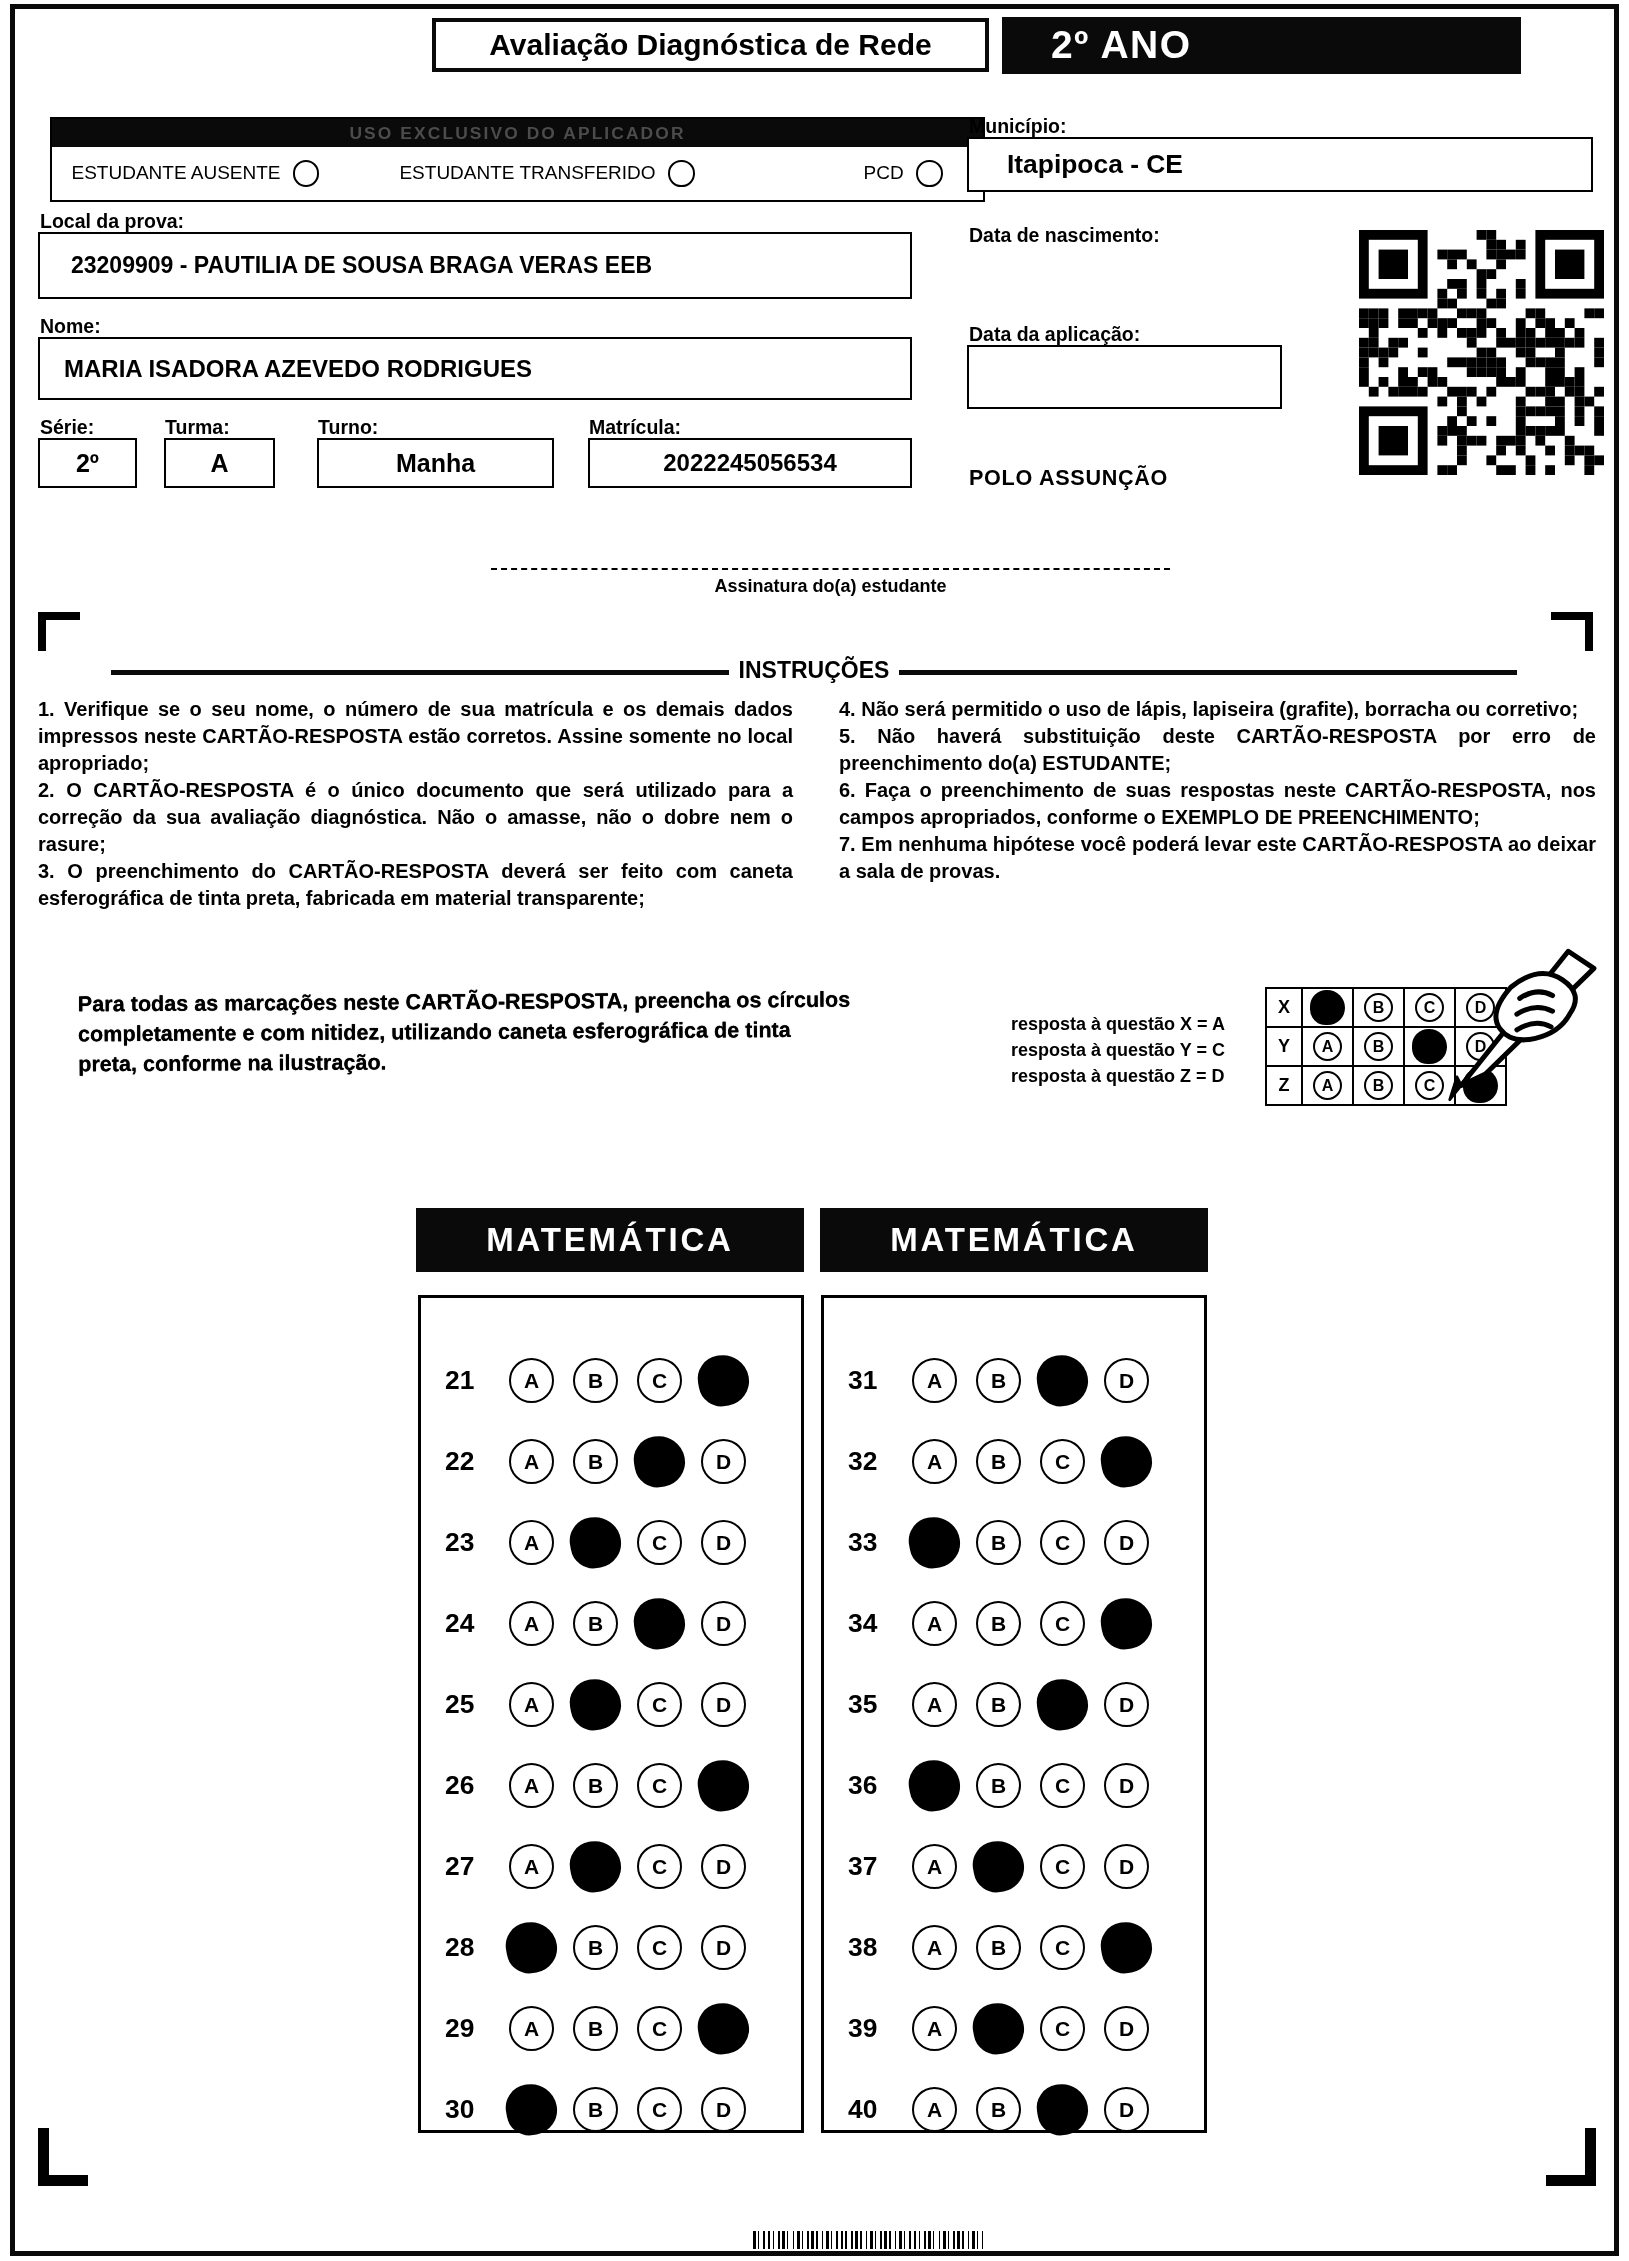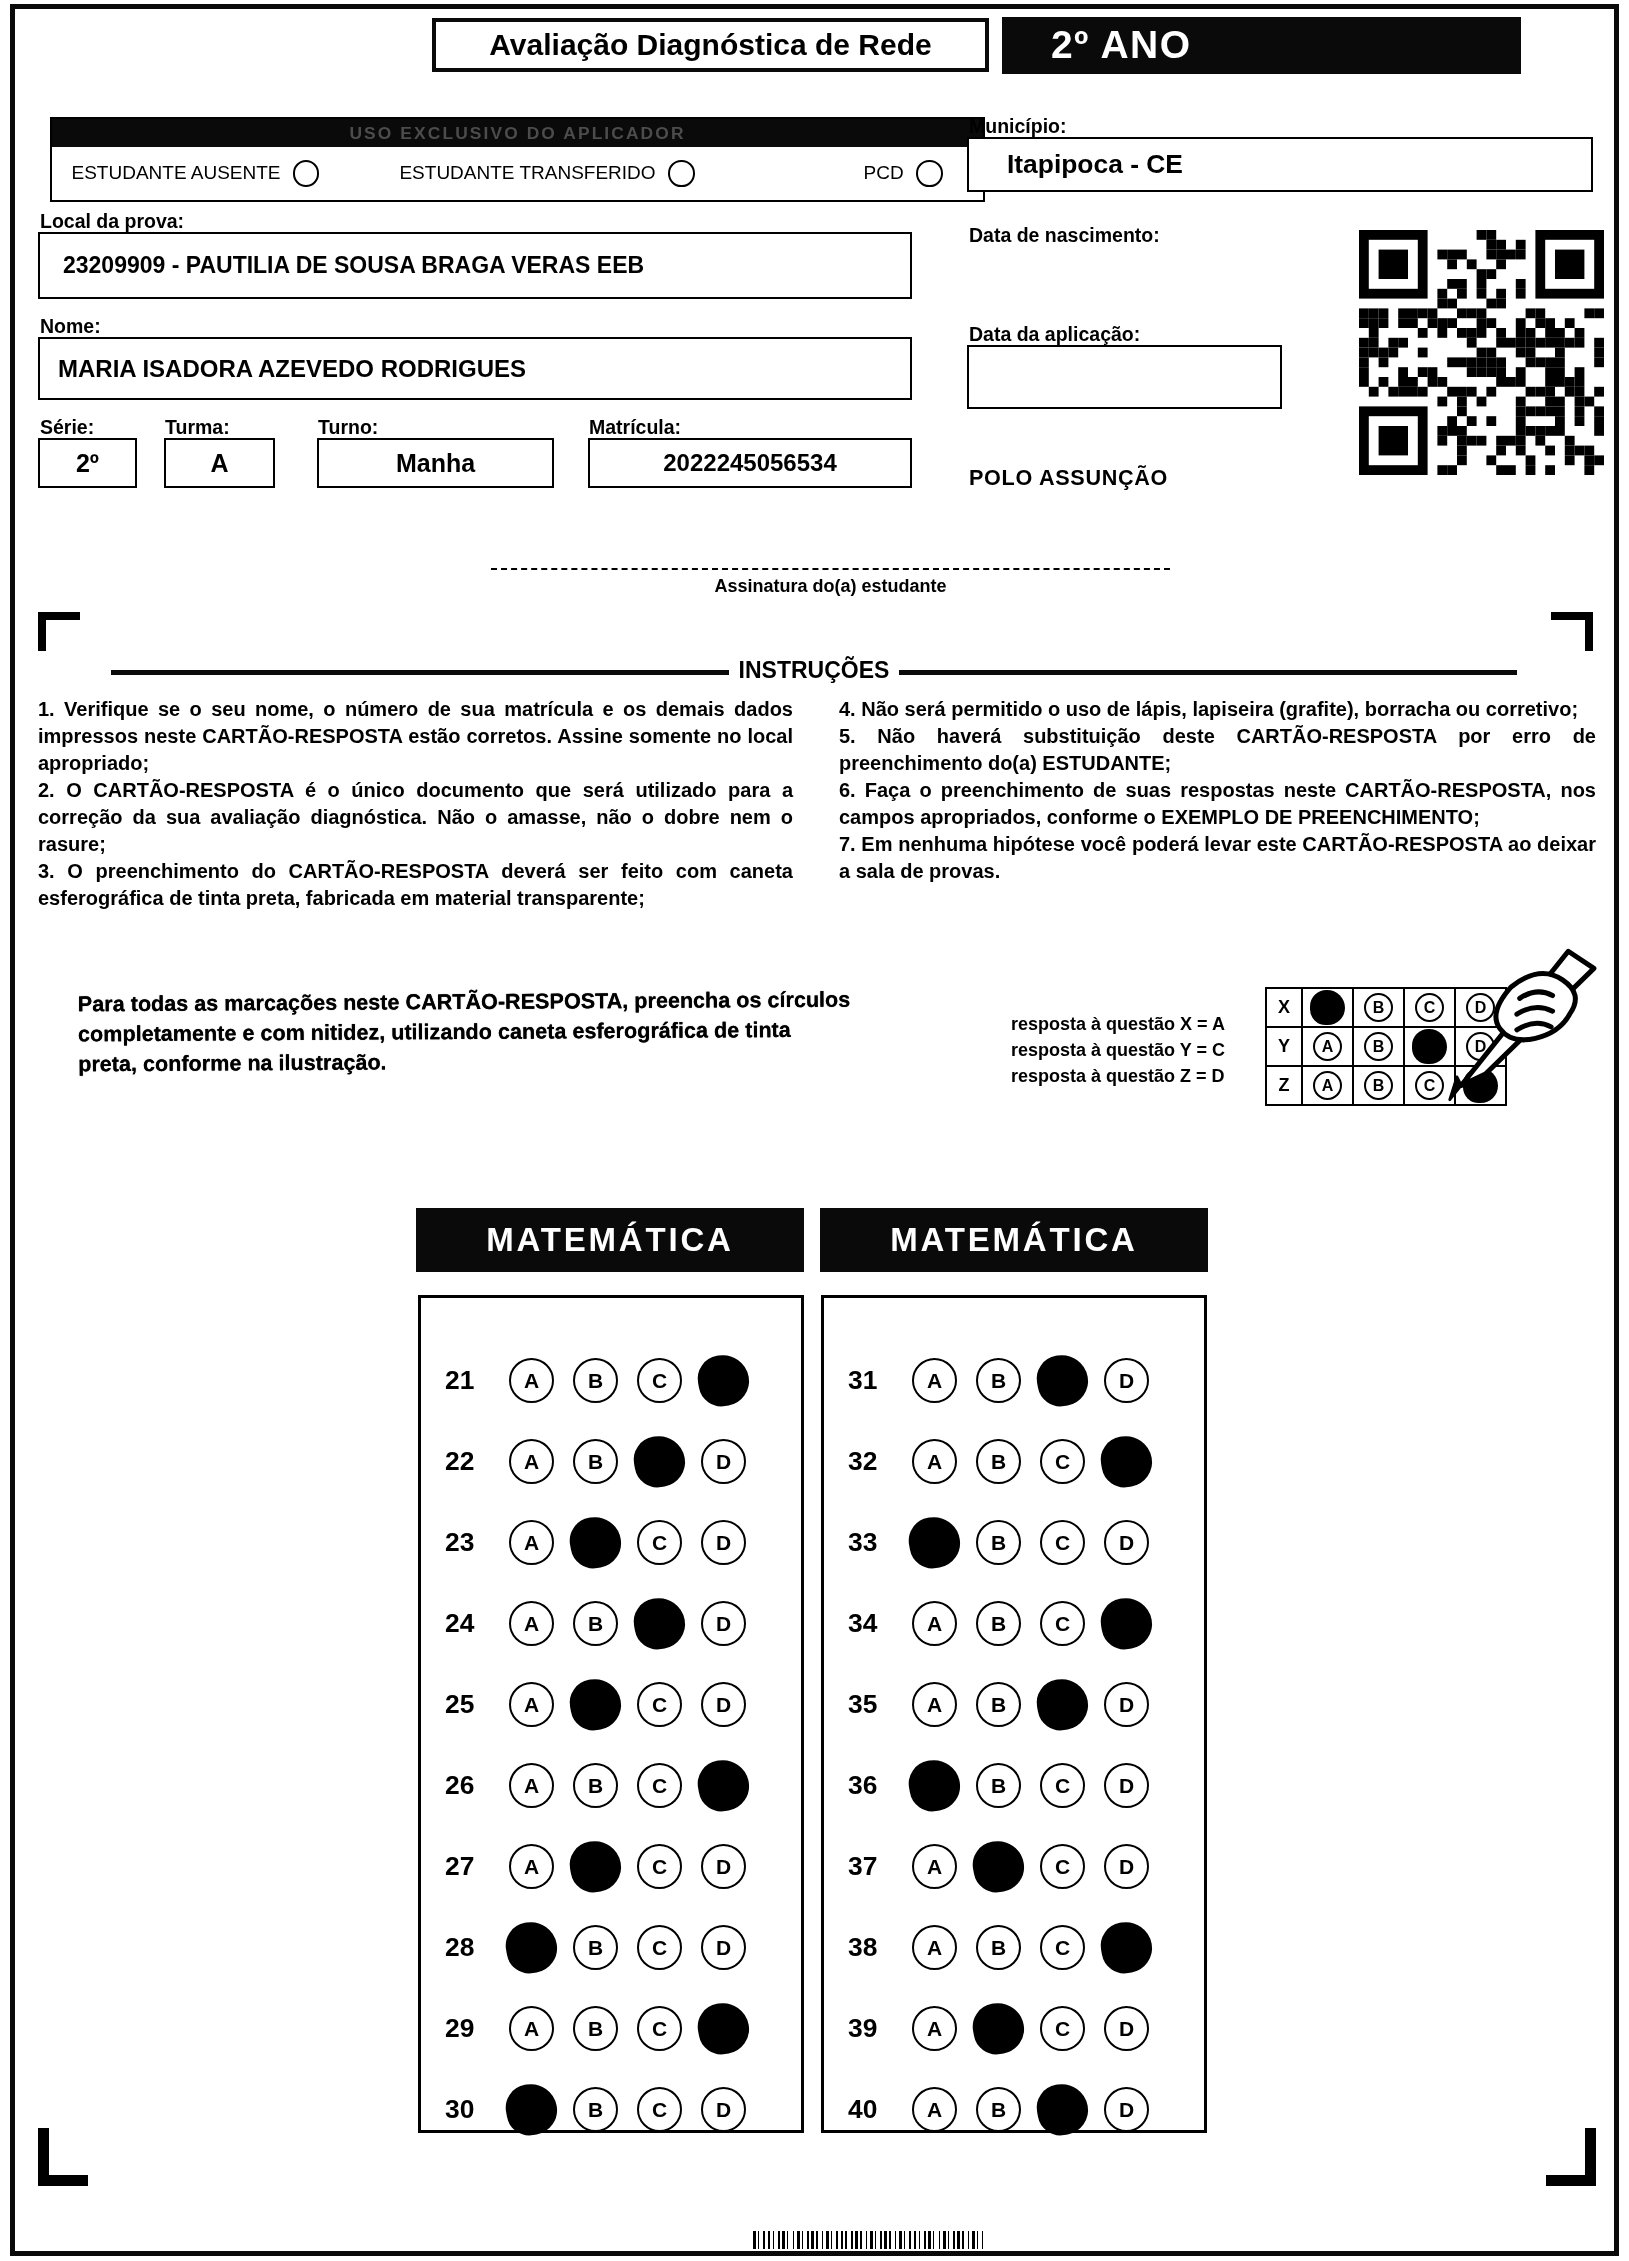--- a/index.html
+++ b/index.html
@@ -22,22 +22,22 @@
             font-size:17.4px;font-weight:bold;letter-spacing:2.1px}
   .cb-row{display:flex;align-items:center;height:53px;padding:0 19.5px}
   .cb-item{display:flex;align-items:center;gap:12.5px;font-size:19px}
   .cb-item:nth-child(2){margin-left:80px}
   .cb-item:nth-child(3){margin-left:auto;margin-right:21px}
   .cb-circle{width:26.4px;height:26.4px;border:2.1px solid #000;border-radius:50%;flex:none}
 
   
   .field-label{position:absolute;font-size:19.5px;font-weight:bold}
   .field-box{position:absolute;border:2.8px solid #000;display:flex;align-items:center;font-weight:bold;background:#fff}
-  .fb-local{left:38px;top:232px;width:874px;height:67px;font-size:23px;padding-left:23px}
-  .fb-nome{left:38px;top:337px;width:874px;height:63px;font-size:24px;padding-left:18px}
+  .fb-local{left:38px;top:232px;width:874px;height:67px;font-size:23px;padding-left:31px}
+  .fb-nome{left:38px;top:337px;width:874px;height:63px;font-size:24px;padding-left:24px}
   .fb-serie{left:38px;top:438px;width:99px;height:50px;font-size:25px;justify-content:center}
   .fb-turma{left:164px;top:438px;width:111px;height:50px;font-size:25px;justify-content:center}
   .fb-turno{left:317px;top:438px;width:237px;height:50px;font-size:25px;justify-content:center}
   .fb-matricula{left:588px;top:438px;width:324px;height:50px;font-size:24px;justify-content:center}
   .fb-municipio{left:967px;top:137px;width:626px;height:55px;font-size:26.4px;padding-left:38px}
   .fb-nascimento{left:967px;top:246px;width:315px;height:56px;font-size:24px;justify-content:center}
   .fb-aplicacao{left:967px;top:345px;width:315px;height:64px;font-size:24px;justify-content:center}
   .polo{position:absolute;left:969px;top:465px;font-size:21.6px;font-weight:bold;letter-spacing:0.7px}
 
   .qr{position:absolute;left:1359px;top:230px;width:245px;height:245px}

